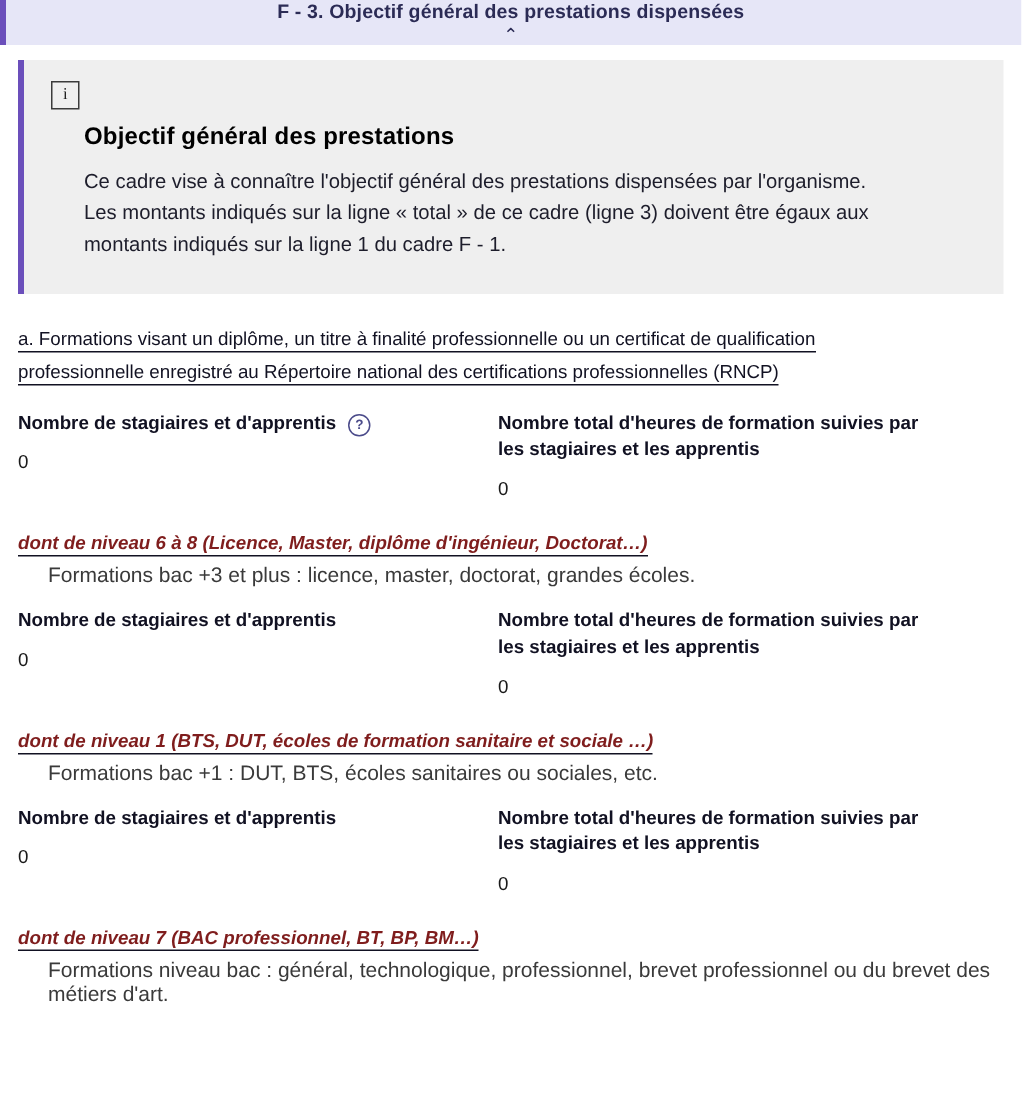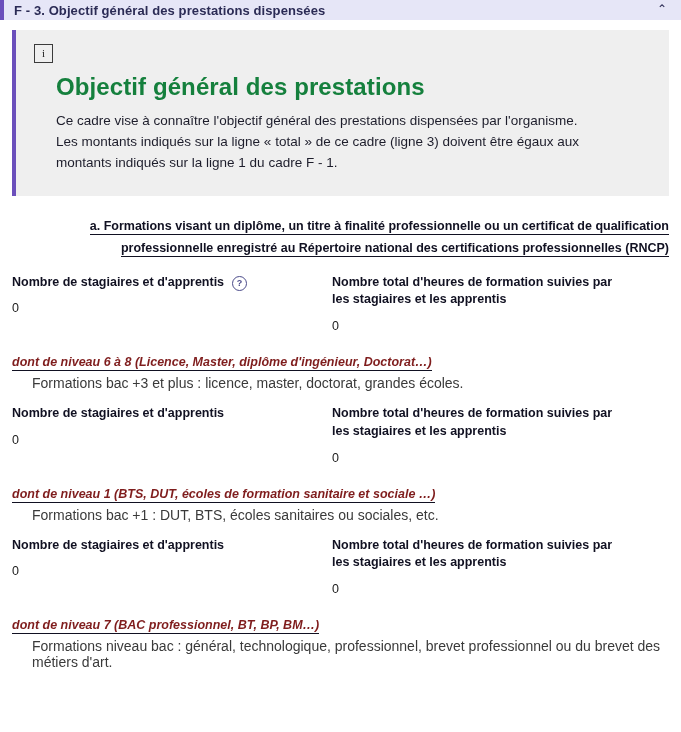--- a/index.html
+++ b/index.html
@@ -15,23 +15,24 @@
     overflow: hidden;
   }
 
   
   .accordion-header {
     display: flex;
     align-items: center;
     justify-content: space-between;
     background: #e6e6f7;
     border-left: 4px solid #6b4fbb;
-    height: 20px;
+    height: 30px;
     padding: 0 14px 0 10px;
     box-sizing: border-box;
+    flex-direction: column;
   }
   .accordion-title {
     font-size: 13px;
     font-weight: bold;
     color: #2b2b55;
     letter-spacing: 0.1px;
   }
   .chevron {
     color: #2b2b55;
     font-size: 12px;
@@ -57,41 +58,40 @@
     font-size: 11px;
     line-height: 1;
     color: #1a1a1a;
     font-family: "Liberation Serif", serif;
     margin-bottom: 10px;
   }
   .callout-body {
     padding-left: 22px;
   }
   .callout-title {
-    font-size: 24px;
-    font-weight: bold;
-    color: #15803d;
+    font-size: 16px;
+    font-weight: bold;
+    color: #000000;
     margin: 0 0 10px 0;
     letter-spacing: 0.1px;
   }
   .callout-text {
     font-size: 13.5px;
     line-height: 1.55;
     color: #1d1d2b;
     max-width: 545px;
   }
 
   
   .section-heading {
     margin: 20px 12px 0 12px;
     font-size: 12.5px;
-    font-weight: bold;
+    font-weight: normal;
     color: #111122;
     line-height: 1.75;
-    text-align: right;
   }
   .section-heading span {
     border-bottom: 1px solid #111122;
     padding-bottom: 1px;
   }
 
   
   .fields {
     display: flex;
     margin: 14px 12px 0 12px;

